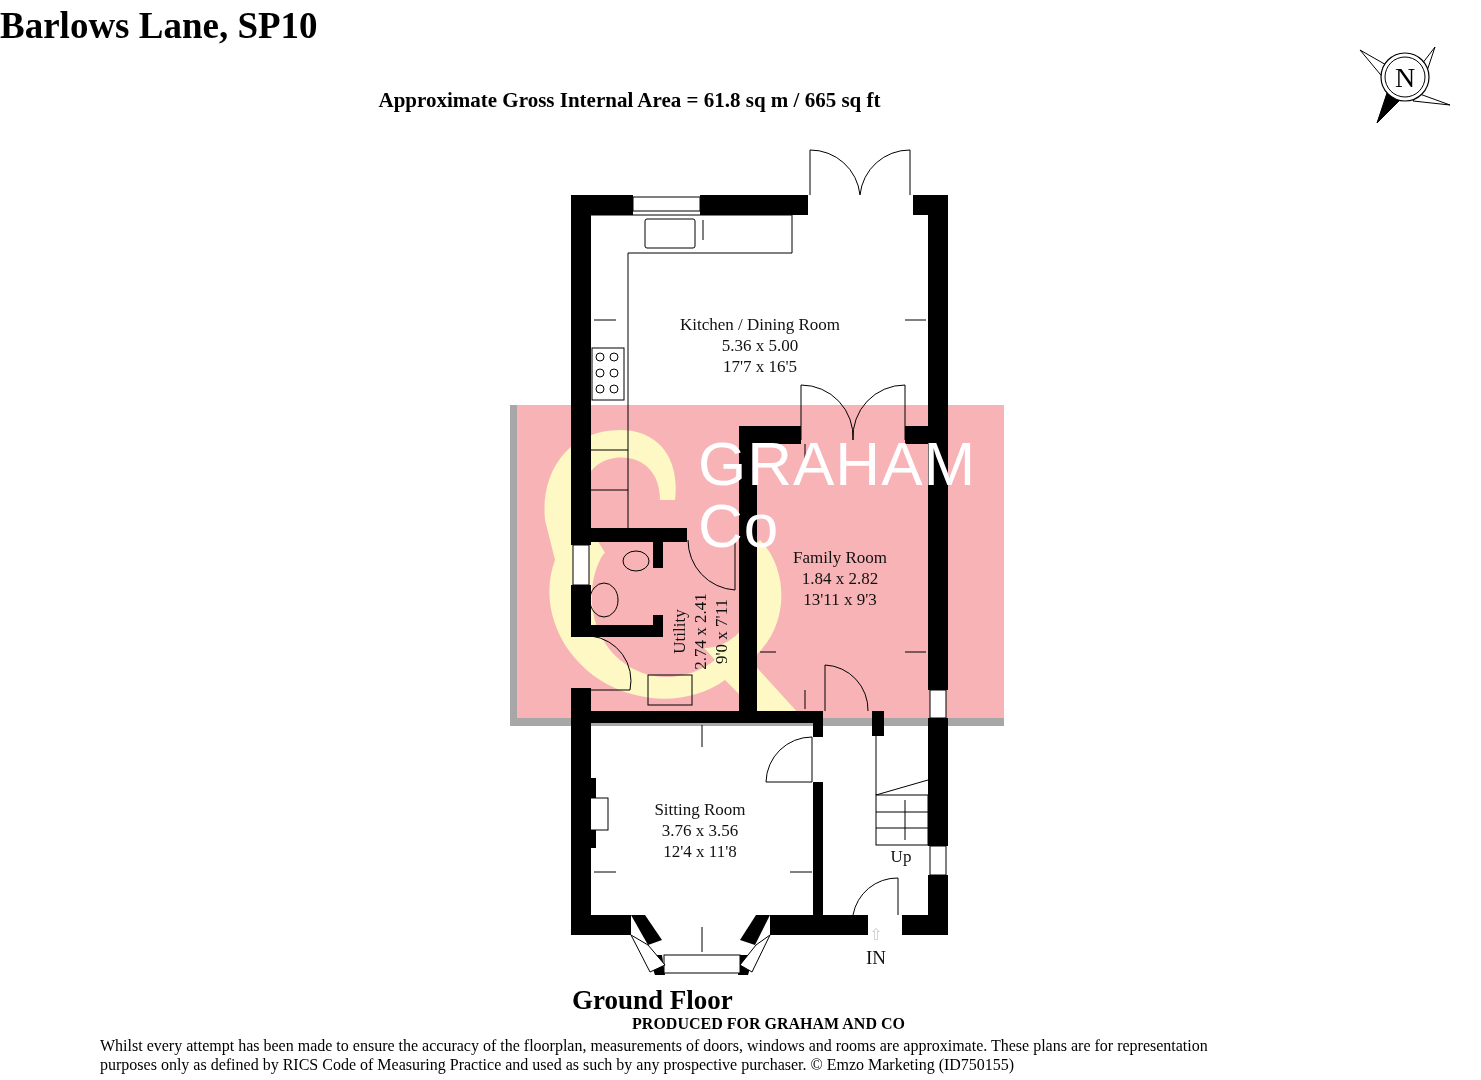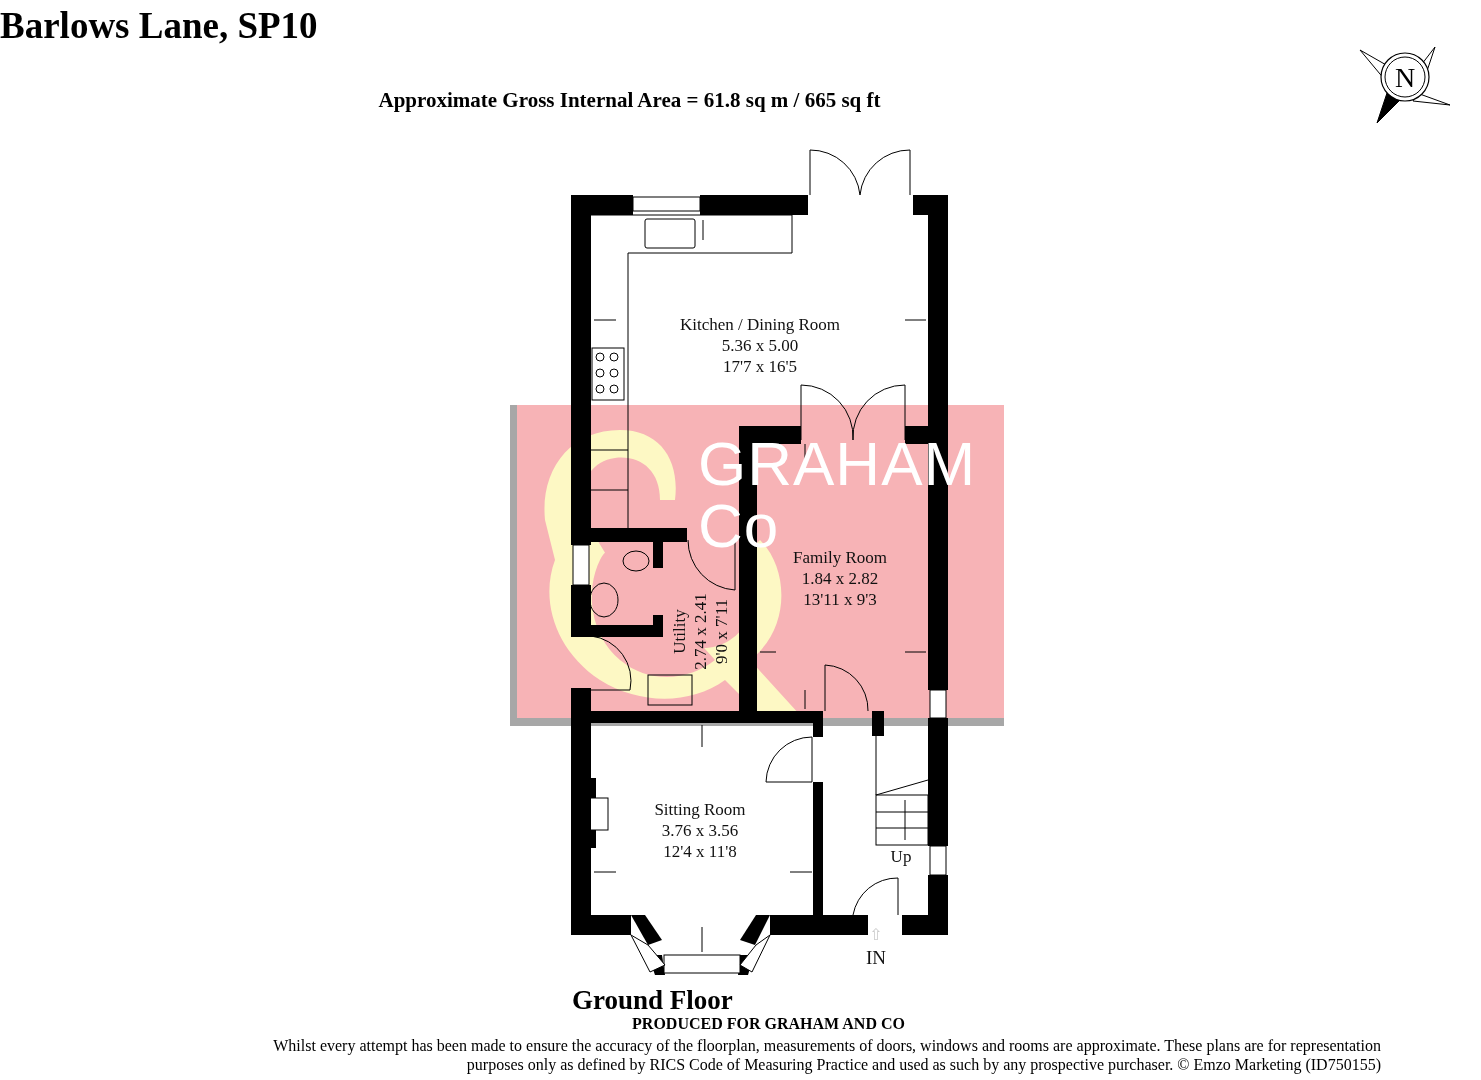--- a/index.html
+++ b/index.html
@@ -4,21 +4,21 @@
 <style>
   html, body { margin:0; padding:0; background:#ffffff; }
   body { width:1481px; height:1080px; position:relative; overflow:hidden; font-family:"Liberation Serif", serif; color:#000; }
   .title { position:absolute; left:0; width:1481px; top:4px; font-weight:bold; font-size:37px; }
   .subtitle { position:absolute; left:0; width:1259px; top:88px; text-align:center; font-size:21px;font-weight:bold; }
   .compass { position:absolute; left:1355px; top:45px; width:100px; height:80px; }
   .plan { position:absolute; left:0; top:0; width:1481px; height:1080px; }
   .room-label { position:absolute; text-align:center; font-size:17px; line-height:21px; color:#111; }
   .floor-label { position:absolute; left:572px; top:985px; font-weight:bold; font-size:27px; }
   .produced { position:absolute; left:0; width:1481px; top:1015px; text-align:center; font-weight:bold; font-size:16px;padding-left:28px; }
-  .disclaimer { position:absolute; left:100px; width:1281px; top:1036px; text-align:right; font-size:16px; line-height:19px; }
+  .disclaimer { position:absolute; left:100px; width:1281px; top:1036px; text-align:left; font-size:16px; line-height:19px; }
   .rotated { transform:rotate(-90deg); transform-origin:center center; }
   .wm-text { position:absolute; font-family:"Liberation Sans", sans-serif; color:#ffffff; font-size:62px; letter-spacing:1px; line-height:62px; }
 </style>
 </head>
 <body>
 
 <div class="title">Barlows Lane, SP10</div>
 <div class="subtitle">Approximate Gross Internal Area = 61.8 sq m / 665 sq ft</div>
 
 <svg class="compass" viewBox="0 0 100 80">

